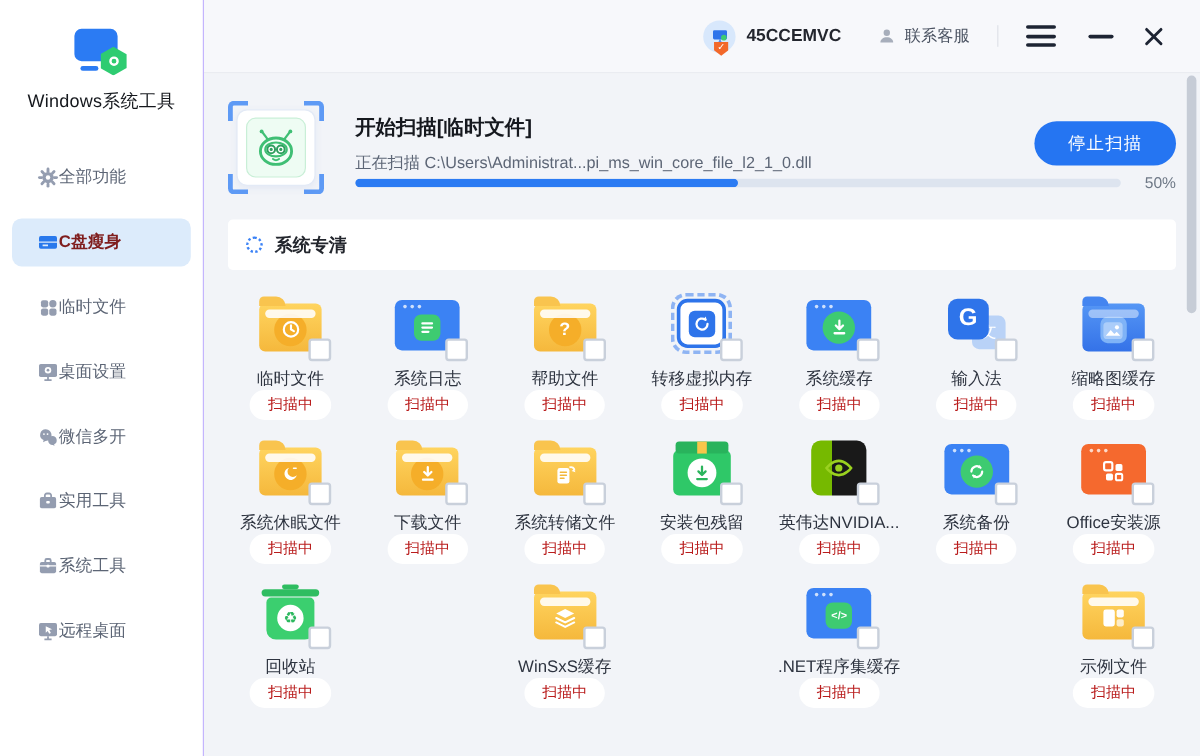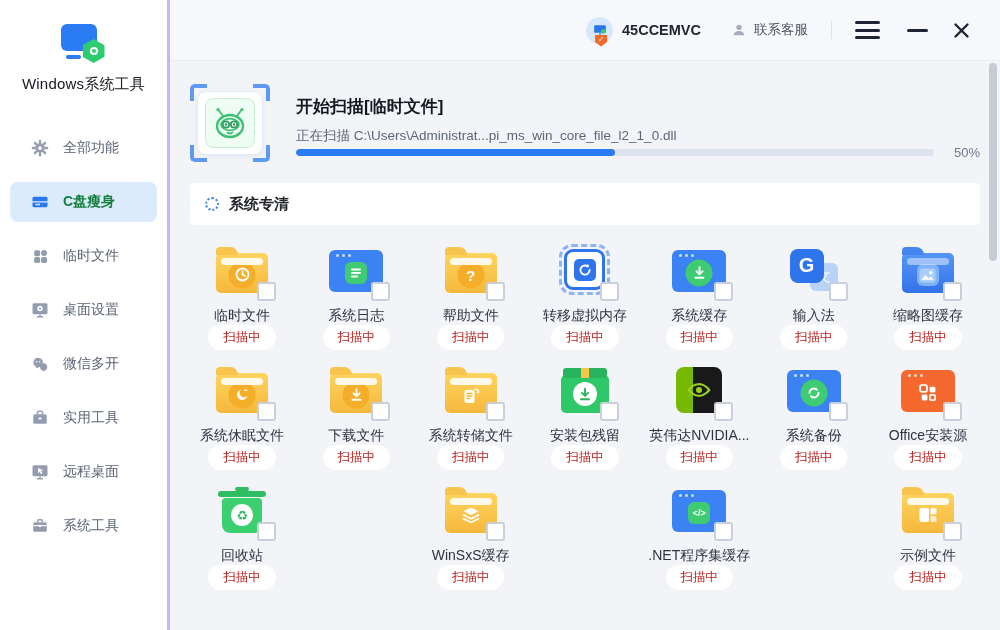--- a/index.html
+++ b/index.html
@@ -1,33 +1,33 @@
 <!DOCTYPE html>
 <html><head>
 <meta charset="utf-8">
 <style>
   * { box-sizing:border-box; margin:0; padding:0; }
   html,body { width:1000px; height:630px; overflow:hidden; }
   body { font-family:"Liberation Sans","DejaVu Sans",sans-serif; background:#fff; }
   .window { display:flex; width:1000px; height:630px; }
 
   
-  .sidebar { width:170px; min-width:170px; background:#fff; border-right:3px solid #c4b5fd; }
+  .sidebar { width:170px; min-width:170px; background:#fff; border-right:1px solid #c4b5fd; }
   .logo-wrap { margin:24px auto 0; width:46px; height:36px; position:relative; }
   .logo-screen { display:block; width:36px; height:27px; background:#2b7bf3; border-radius:6px; }
   .logo-screen::after { content:""; position:absolute; left:5px; bottom:1px; width:15px; height:4px; background:#2b7bf3; border-radius:2px; }
   .logo-hex { position:absolute; right:2px; bottom:-3px; width:22px; height:24px; background:#2ecc71;
     clip-path:polygon(50% 0,100% 26%,100% 74%,50% 100%,0 74%,0 26%); display:flex; align-items:center; justify-content:center; }
   .logo-hex i { width:8px; height:8px; border:2.5px solid #fff; border-radius:50%; }
   .app-title { text-align:center; margin-top:15px; font-size:15px; color:#15181d; letter-spacing:.2px; }
   .nav { margin-top:34px; padding:0 10px; }
-  .nav-item { height:40px; margin-bottom:14px; display:flex; align-items:center; padding-left:21px; gap:14px;
+  .nav-item { height:40px; margin-bottom:14px; display:flex; align-items:center; padding-left:21px; 
     border-radius:8px; font-size:14px; color:#5c6575; cursor:pointer; }
   .nav-item .nicon { width:18px; height:18px; color:#949db0; display:flex; align-items:center; justify-content:center; flex:none; }
-  .nav-item.active { background:#dcebfb; color:#15803d; font-weight:bold; }
+  .nav-item.active { background:#dcebfb; color:#7f1d1d; font-weight:bold; }
   .nav-item.active .nicon { color:#2979ec; }
 
   
   .main { flex:1; display:flex; flex-direction:column; position:relative; background:#f2f4f8; }
   .titlebar { height:61px; background:#f7f8fb; border-bottom:1px solid #eaecf1; display:flex; align-items:center; padding-right:30px; }
   .account { margin-left:auto; display:flex; align-items:center; gap:9px; font-size:14.5px; font-weight:bold; color:#23262e; cursor:pointer; }
   .avatar { position:relative; width:27px; height:27px; border-radius:50%; background:#d8e8fc; display:flex; align-items:center; justify-content:center; }
   .av-badge { position:absolute; bottom:-3px; left:9px; width:12px; height:12px; background:#f2682a;
     clip-path:polygon(0 0,100% 0,100% 62%,50% 100%,0 62%); color:#fff; font-size:8px; line-height:10px; text-align:center; }
   .support { display:flex; align-items:center; gap:7px; margin-left:30px; font-size:13.5px; color:#4b5362; cursor:pointer; }
@@ -200,37 +200,37 @@
               <rect x="3" y="7" width="18" height="12.5" rx="2" fill="currentColor"></rect>
               <path d="M8.5 7V5.2A2.2 2.2 0 0 1 10.7 3h2.6a2.2 2.2 0 0 1 2.2 2.2V7" fill="none" stroke="currentColor" stroke-width="2"></path>
               <rect x="10" y="11.2" width="4" height="2.8" rx="1" fill="#fff"></rect>
             </svg>
           </span>
           <span>实用工具</span>
         </div>
         <div class="nav-item">
           <span class="nicon">
             <svg width="18" height="18" viewBox="0 0 24 24">
-              <rect x="2" y="3" width="20" height="14.5" rx="2" fill="currentColor"></rect>
-              <path d="M12 17.5v3M8 21h8" stroke="currentColor" stroke-width="2" fill="none"></path>
-              <path d="M9.5 6.5l7 3.2-3 1.1 1.7 3.2-1.9.9-1.6-3.2-2.2 2z" fill="#fff"></path>
-            </svg>
-          </span>
-          <span>远程桌面</span>
-        </div>
-        <div class="nav-item">
-          <span class="nicon">
-            <svg width="18" height="18" viewBox="0 0 24 24">
               <rect x="3" y="7" width="18" height="12.5" rx="2" fill="currentColor"></rect>
               <path d="M9 7V5.4A1.6 1.6 0 0 1 10.6 3.8h2.8A1.6 1.6 0 0 1 15 5.4V7" fill="none" stroke="currentColor" stroke-width="2"></path>
               <path d="M3 11.5h18" stroke="#fff" stroke-width="1.4"></path>
               <rect x="10.4" y="10.2" width="3.2" height="3" rx=".8" fill="#fff"></rect>
             </svg>
           </span>
           <span>系统工具</span>
+        </div>
+        <div class="nav-item">
+          <span class="nicon">
+            <svg width="18" height="18" viewBox="0 0 24 24">
+              <rect x="2" y="3" width="20" height="14.5" rx="2" fill="currentColor"></rect>
+              <path d="M12 17.5v3M8 21h8" stroke="currentColor" stroke-width="2" fill="none"></path>
+              <path d="M9.5 6.5l7 3.2-3 1.1 1.7 3.2-1.9.9-1.6-3.2-2.2 2z" fill="#fff"></path>
+            </svg>
+          </span>
+          <span>远程桌面</span>
         </div>
       </nav>
   </aside>
 
   <main class="main">
 
     <header class="titlebar">
       <div class="account">
         <span class="avatar">
           <svg width="14" height="13" viewBox="0 0 24 22">
@@ -296,20 +296,21 @@
           <div class="scan-title">开始扫描[临时文件]</div>
           <div class="scan-status">正在扫描 C:\Users\Administrat...pi_ms_win_core_file_l2_1_0.dll</div>
           <div class="progress-row">
             <div class="p-track">
               <div class="p-fill" id="progress-fill" style="width: 50%;"></div>
             </div>
             <span class="p-label">50%</span>
           </div>
         </div>
 
+        <button class="stop-btn">停止扫描</button>
       </div>
 
       <div class="section-band">
         <span class="spinner"></span>
         <span class="sec-title">系统专清</span>
       </div>
 
       <div class="grid" id="scan-grid">
           <div class="cell">
             <div class="icon-wrap">

